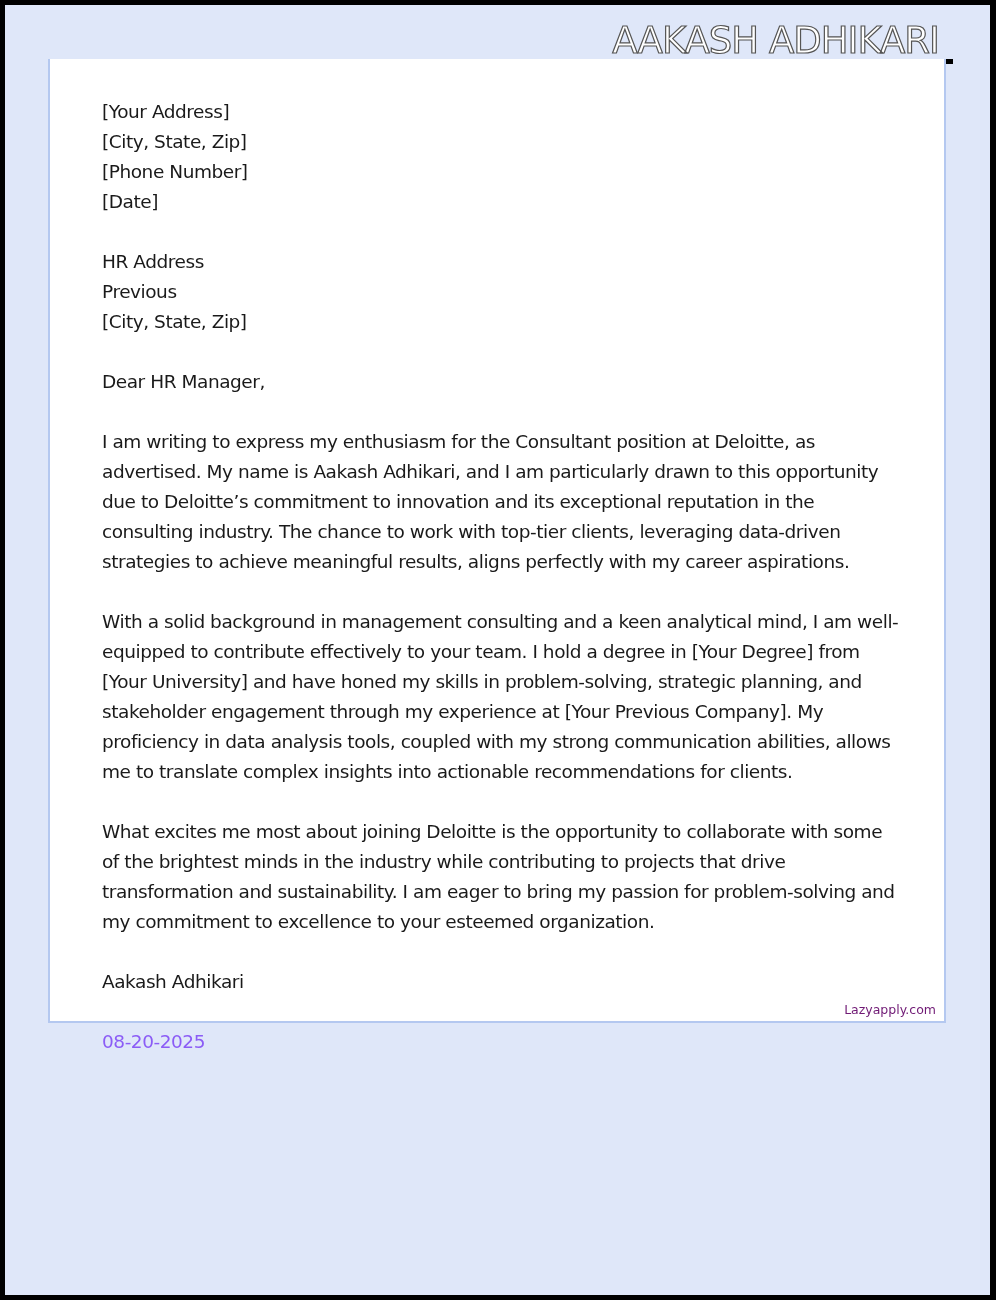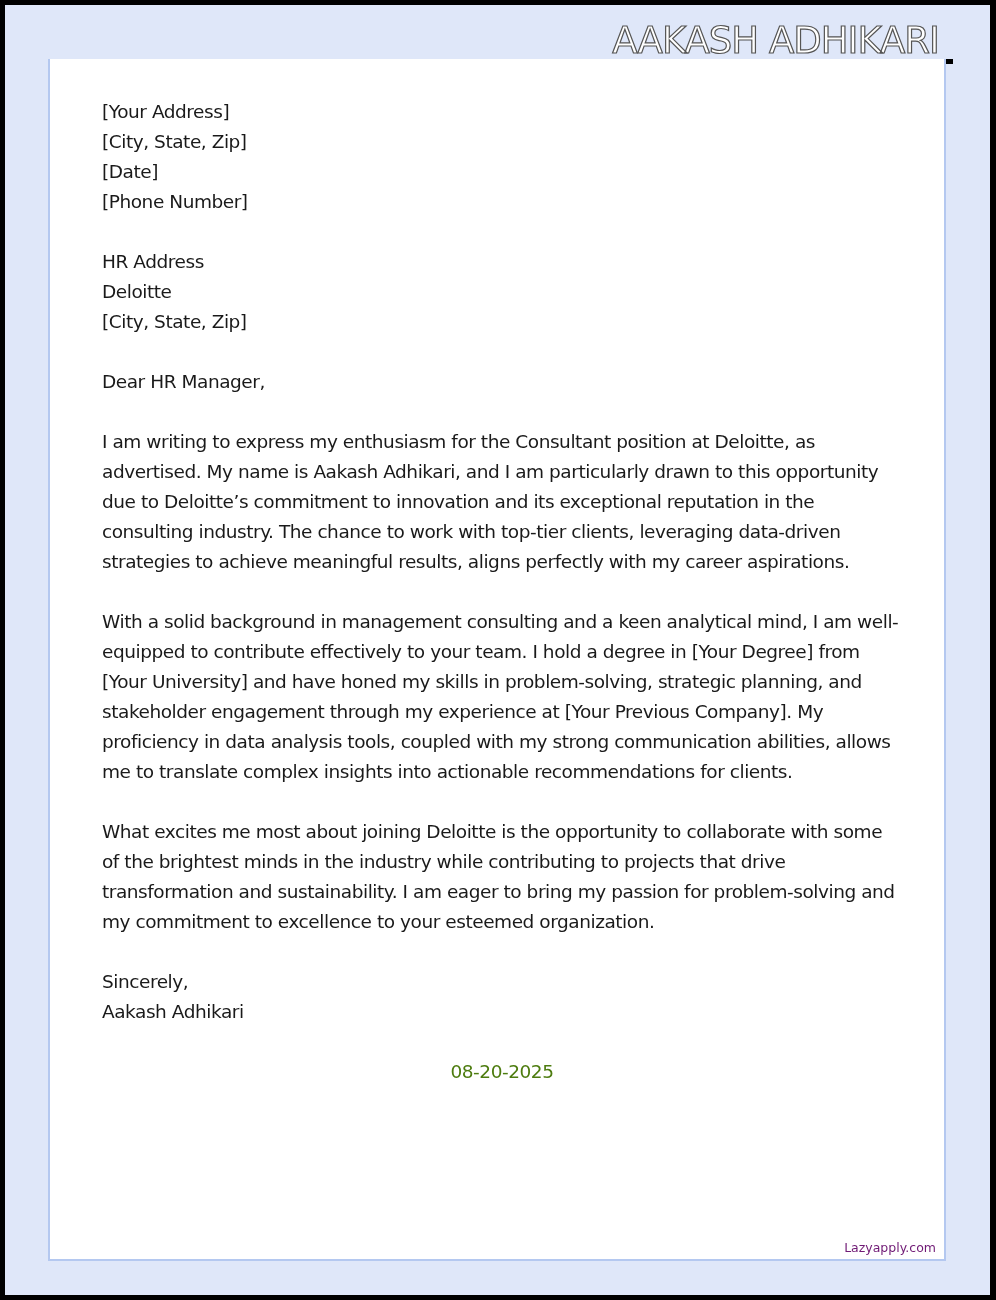--- a/index.html
+++ b/index.html
@@ -18,63 +18,62 @@
     font-size: 37px; letter-spacing: -1px;
     color: #ffffff;
     -webkit-text-stroke: 1.2px #555;
     line-height: 48px;
     white-space: nowrap;
   }
   .rule {
     position: absolute; left: 48px; top: 54px; width: 900px; height: 5px; background: #000;
   }
   .page {
-    position: absolute; left: 48px; top: 59px; width: 898px; height: 1202px;
+    position: absolute; left: 48px; top: 59px; width: 898px; height: 964px;
     background: #fff;
     border-left: 2px solid #b4c8f0; border-right: 2px solid #b4c8f0; border-bottom: 2px solid #b4c8f0;
     box-sizing: border-box;
   }
   .content {
     position: absolute; left: 52px; top: 38px; width: 800px;
     font-size: 18.5px; line-height: 30px; color: #1a1a1a;
     letter-spacing: -0.45px;
   }
   .content p { margin: 0 0 30px 0; }
   .line { display: block; }
-  .date { color: #4d7c0f; margin-top: -20px; text-align: center; }
+  .date { color: #8b5cf6; margin-top: -20px; }
   .footer {
     position: absolute; right: 8px; bottom: 4px;
     font-size: 12.5px; color: #701a75;
   }
 </style>
 </head>
 <body>
 
 <div class="outer">
   <div class="name-title">AAKASH ADHIKARI</div>
   <div class="rule"></div>
 </div>
 
 <div class="page">
   <div class="content">
     <p>
       <span class="line">[Your Address]</span>
       <span class="line">[City, State, Zip]</span>
+      <span class="line">[Phone Number]</span>
       <span class="line">[Date]</span>
-      <span class="line">[Phone Number]</span>
     </p>
     <p>
       <span class="line">HR Address</span>
-      <span class="line">Deloitte</span>
+      <span class="line">Previous</span>
       <span class="line">[City, State, Zip]</span>
     </p>
     <p>Dear HR Manager,</p>
     <p>I am writing to express my enthusiasm for the Consultant position at Deloitte, as advertised. My name is Aakash Adhikari, and I am particularly drawn to this opportunity due to Deloitte’s commitment to innovation and its exceptional reputation in the consulting industry. The chance to work with top-tier clients, leveraging data-driven strategies to achieve meaningful results, aligns perfectly with my career aspirations.</p>
     <p>With a solid background in management consulting and a keen analytical mind, I am well-equipped to contribute effectively to your team. I hold a degree in [Your Degree] from [Your University] and have honed my skills in problem-solving, strategic planning, and stakeholder engagement through my experience at [Your Previous Company]. My proficiency in data analysis tools, coupled with my strong communication abilities, allows me to translate complex insights into actionable recommendations for clients.</p>
     <p>What excites me most about joining Deloitte is the opportunity to collaborate with some of the brightest minds in the industry while contributing to projects that drive transformation and sustainability. I am eager to bring my passion for problem-solving and my commitment to excellence to your esteemed organization.</p>
     <p>
-      <span class="line">Sincerely,</span>
       <span class="line">Aakash Adhikari</span>
     </p>
     <p class="date">08-20-2025</p>
   </div>
   <div class="footer">Lazyapply.com</div>
 </div>
 
 </body></html>

